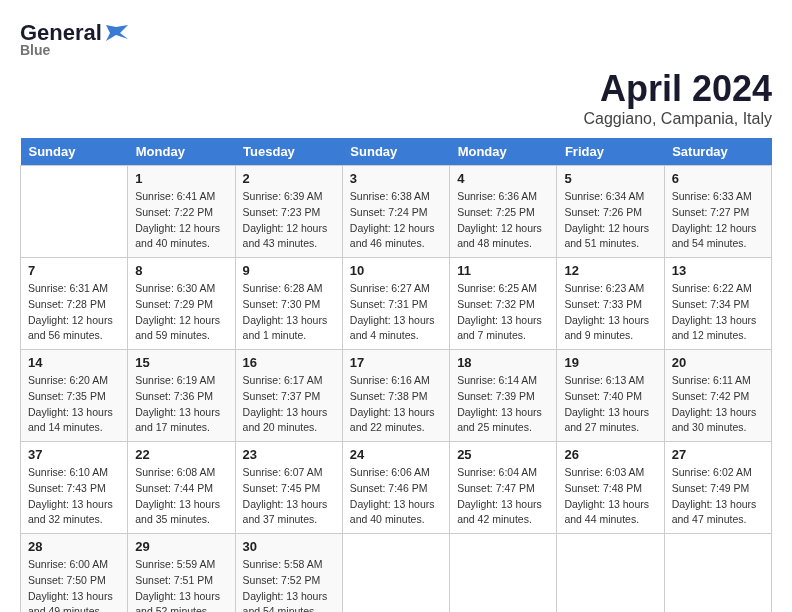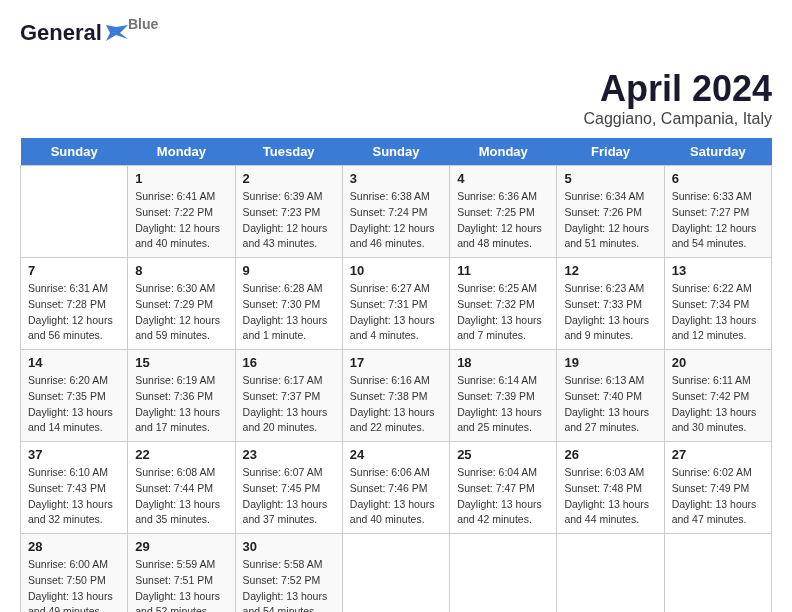--- a/index.html
+++ b/index.html
@@ -11,21 +11,21 @@
       padding: 20px;
     }
     .header {
       display: flex;
       justify-content: space-between;
       align-items: flex-start;
       margin-bottom: 10px;
     }
     .logo {
       display: flex;
-      flex-direction: row;
+      flex-direction: column;
       align-items: flex-start;
     }
     .title-block {
       text-align: right;
     }
     .title-block h1 {
       font-size: 36px;
       color: #1a1a2e;
       font-weight: bold;
       margin-top: 48px;
@@ -37,21 +37,21 @@
       margin-left: 36px;
     }
     table {
       width: 100%;
       border-collapse: collapse;
       font-size: 11px;
     }
     thead tr th {
       background-color: #3a7bd5;
       color: #fff;
-      text-align: center;
+      text-align: left;
       padding: 6px 8px;
       font-size: 13px;
       font-weight: bold;
     }
     tbody tr td {
       border: 1px solid #ccc;
       padding: 5px 7px;
       vertical-align: top;
       width: 14.28%;
       min-height: 70px;

